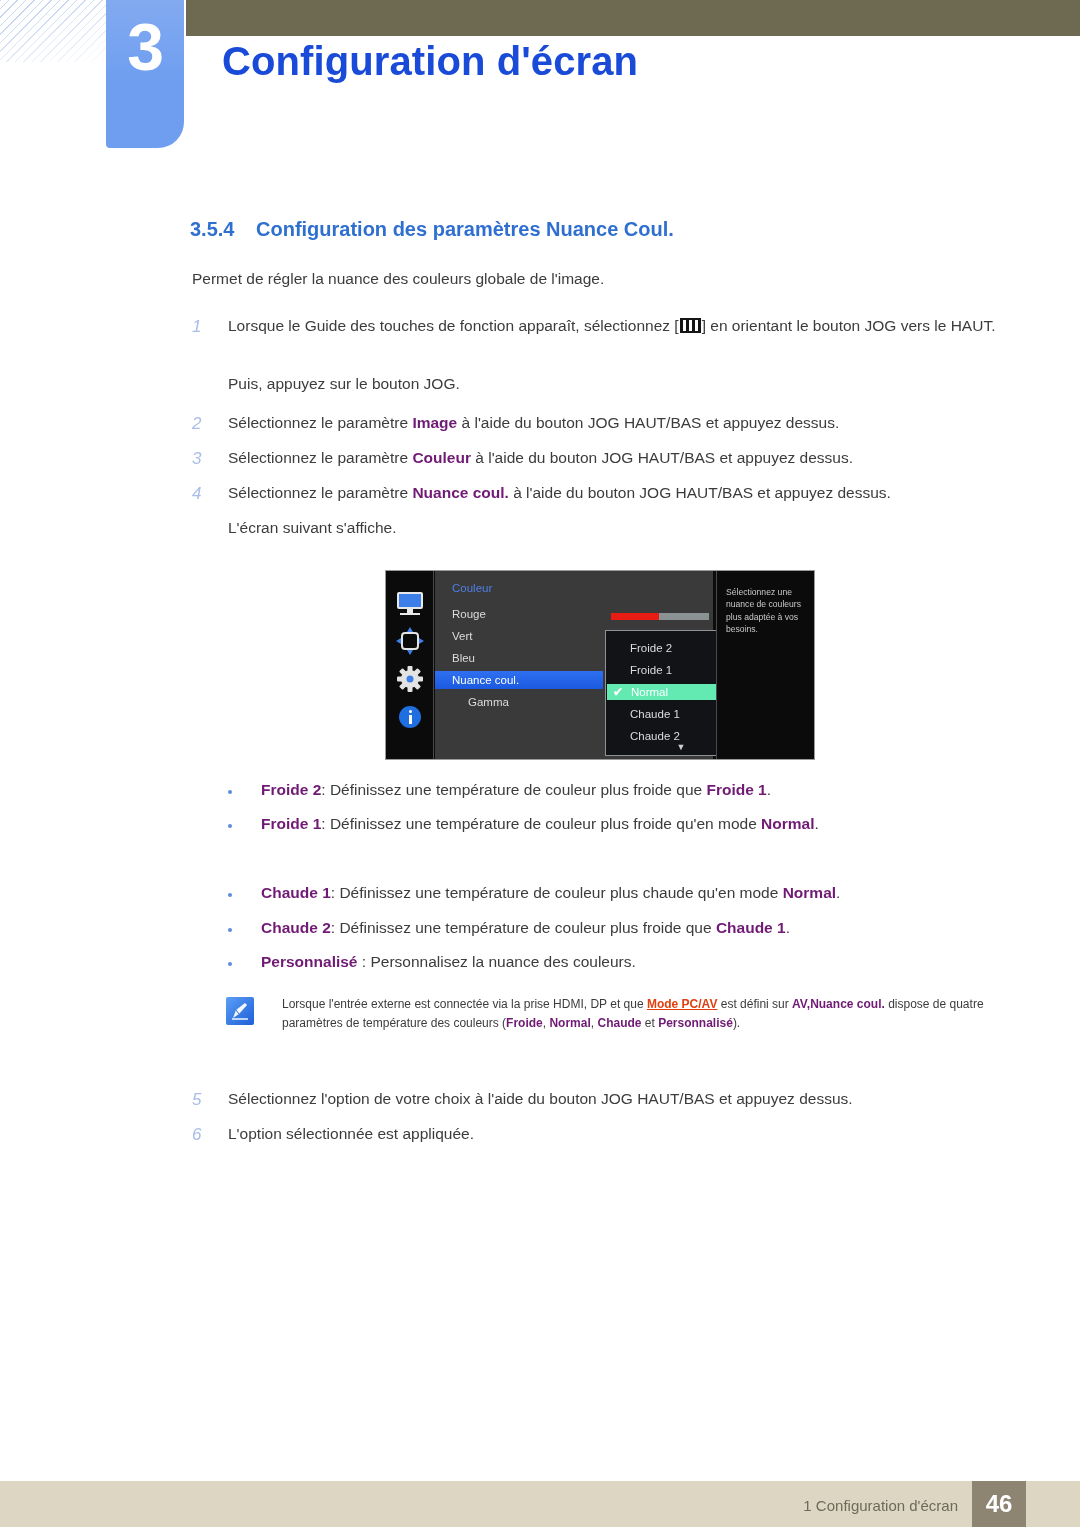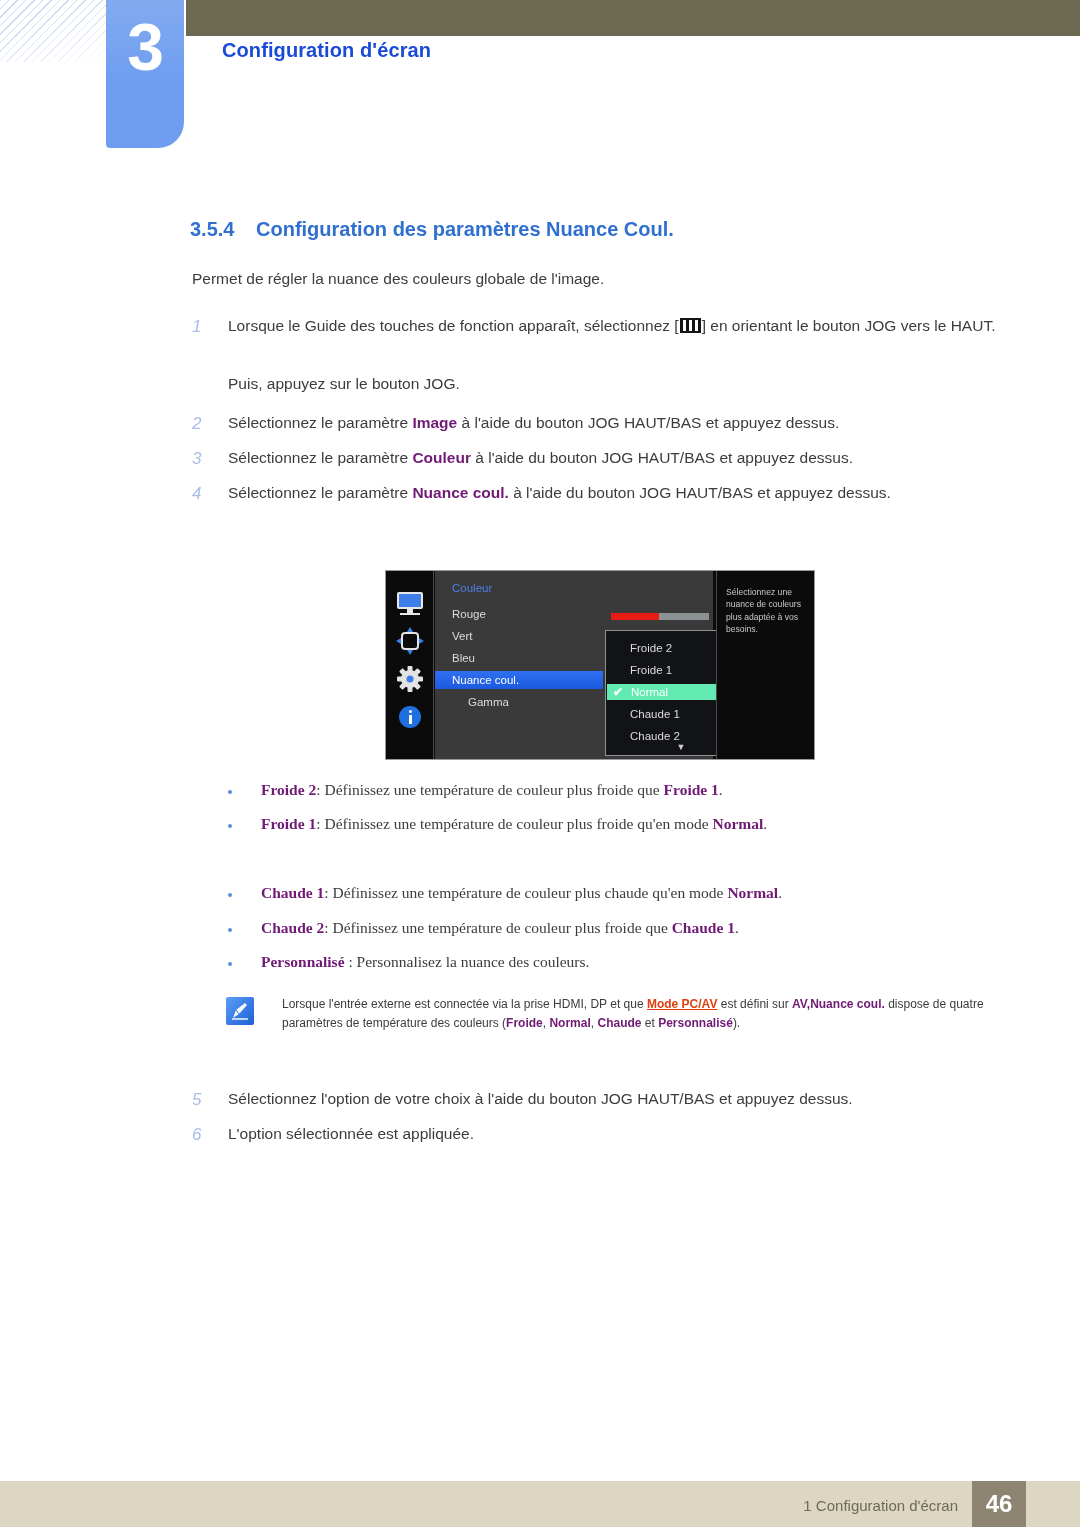--- a/index.html
+++ b/index.html
@@ -55,21 +55,21 @@
     font-size: 66px;
     font-weight: bold;
     color: #ffffff;
     line-height: 1;
     letter-spacing: -1px;
   }
 
   .chapter-title {
     position: absolute;
     left: 222px; top: 39px;
-    font-size: 20px;
+    font-size: 40px;
     font-weight: bold;
     color: #1a4bd8;
     letter-spacing: 0.1px;
   }
 
   .sec-head {
     position: absolute;
     left: 190px; top: 218px;
     font-size: 20px;
     font-weight: bold;
@@ -257,21 +257,20 @@
     color: #c9c9c9;
   }
 
   
   .bul {
     position: absolute;
     left: 228px;
     font-size: 15.5px;
     color: #3c3c3c;
     white-space: nowrap;
-    font-family: Liberation Serif, serif;
   }
   .bul .bd {
     position: absolute; left: 0; top: 9px;
     width: 4px; height: 4px; border-radius: 50%;
     background: #5b8ede;
   }
   .bul .bt { display: inline-block; margin-left: 33px; }
 
   
   .note {
@@ -351,20 +350,23 @@
   </div>
 
   <div class="step" style="top:445px;">
     <span class="n">3</span>
     <span class="tx"><span>Sélectionnez le paramètre </span><span class="kw">Couleur</span><span> à l'aide du bouton JOG HAUT/BAS et appuyez dessus.</span></span>
   </div>
 
   <div class="step" style="top:480px;">
     <span class="n">4</span>
     <span class="tx"><span>Sélectionnez le paramètre </span><span class="kw">Nuance coul.</span><span> à l'aide du bouton JOG HAUT/BAS et appuyez dessus.</span></span>
+  </div>
+  <div class="step" style="top:515px;">
+    <span class="tx">L'écran suivant s'affiche.</span>
   </div>
 
   <div class="osd">
 
     <div class="osd-side">
       <div class="osd-ico ico-monitor">
         <div class="scr"></div>
           <div class="stand"></div>
           <div class="base"></div>
       </div>

